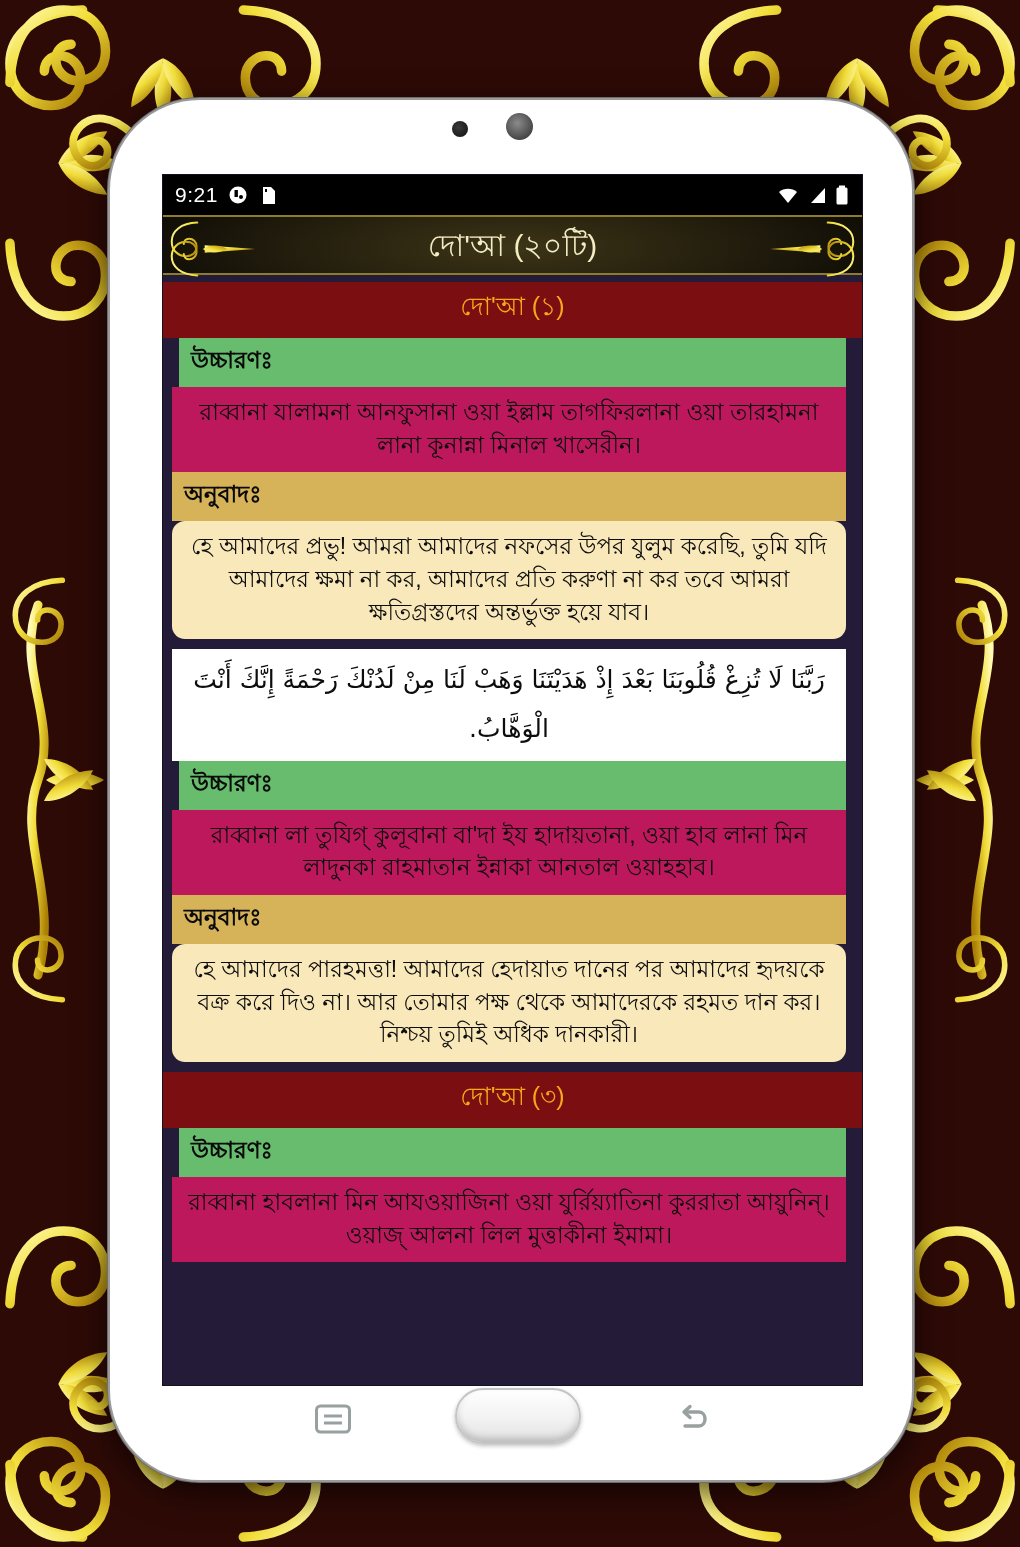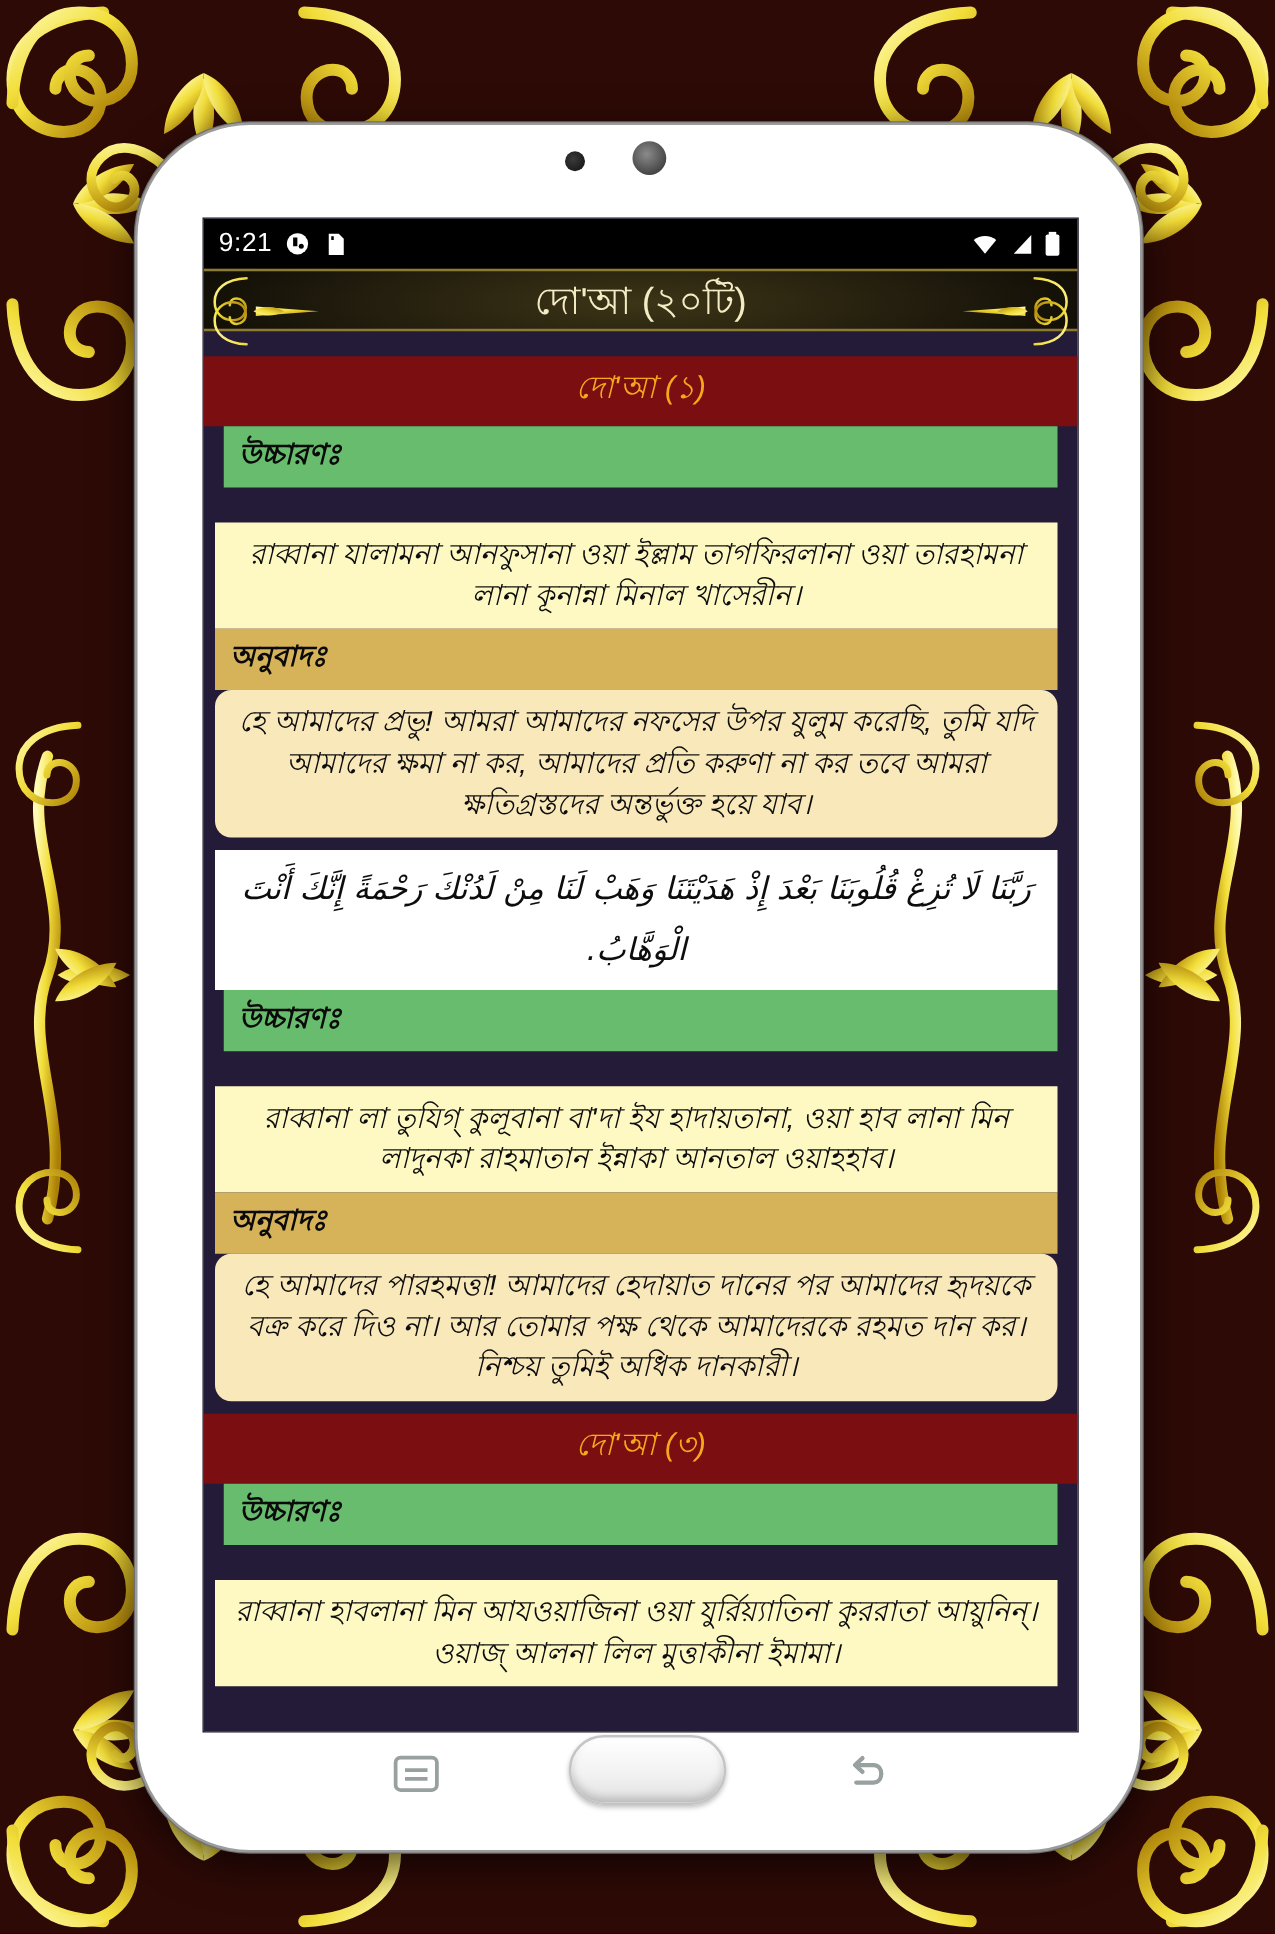--- a/index.html
+++ b/index.html
@@ -37,52 +37,52 @@
   }
   .status-bar {
     height:40px; background:#000; display:flex; align-items:center;
     padding:0 12px; box-sizing:border-box; color:#fff;
   }
   .sb-left { display:flex; align-items:center; gap:10px; flex:1; }
   .sb-right { display:flex; align-items:center; gap:6px; }
   .sb-time { font-size:21px; letter-spacing:.5px; }
 
   .title-bar {
-    height:50px; box-sizing:border-box; position:relative;
+    height:60px; box-sizing:border-box; position:relative;
     background:radial-gradient(ellipse 62% 170% at 50% 55%, #3d3517 0%, #221d0d 52%, #090703 100%);
     border-top:2px solid #8d7b2e; border-bottom:2px solid #8d7b2e;
-    display:flex; align-items:flex-start; justify-content:center;
+    display:flex; align-items:flex-end; justify-content:center;
   }
   .title-text { color:#f4ecc4; font-size:30px; }
   .title-orn { position:absolute; top:4px; width:94px; height:56px; }
   .title-orn.left { left:4px; }
   .title-orn.right { right:4px; transform:scaleX(-1); }
 
-  .content { padding-top:20px;font-style:italic; }
+  .content { padding-top:7px; }
   .section { margin-top:10px; }
   .section:first-child { margin-top:0; }
   .section-header {
     background:#7b0e10; color:#f6a81c; text-align:center;
     font-size:25px; padding:5px 0 8px;
   }
   .block { margin:0 16px 0 9px; color:#0d0d0d; }
   .arabic {
     background:#ffffff; direction:rtl; text-align:center;
     font-family:"DejaVu Sans", sans-serif; font-size:25px; line-height:1.95;
     padding:7px 12px;
   }
   .sub-label {
     font-weight:bold; font-size:23px; padding:4px 12px 6px; color:#0a0a0a;
   }
   .p-label { background:#67bd6d;margin-left:16px; }
   .t-label { background:#d6b359; }
   .body-text {
     font-size:23px; line-height:1.42; text-align:center; padding:9px 16px 11px;
   }
-  .p-body { background:#fef9c3;margin-top:28px; }
+  .p-body { background:#be185d; }
   .t-body { background:#f9e9ba;border-radius:13px; }
 
   
   .nav-menu { position:absolute; left:204px; top:1303px; width:38px; height:32px; }
   .home-btn {
     position:absolute; left:345px; top:1288px; width:126px; height:56px;
     border-radius:28px; background:linear-gradient(180deg,#ffffff 0%,#f2f2f2 55%,#e2e2e2 100%);
     border:2px solid #c4c4c4; box-sizing:border-box;
     box-shadow:inset 0 -4px 7px rgba(0,0,0,.18), inset 0 2px 2px #fff, 0 2px 4px rgba(0,0,0,.25);
   }

